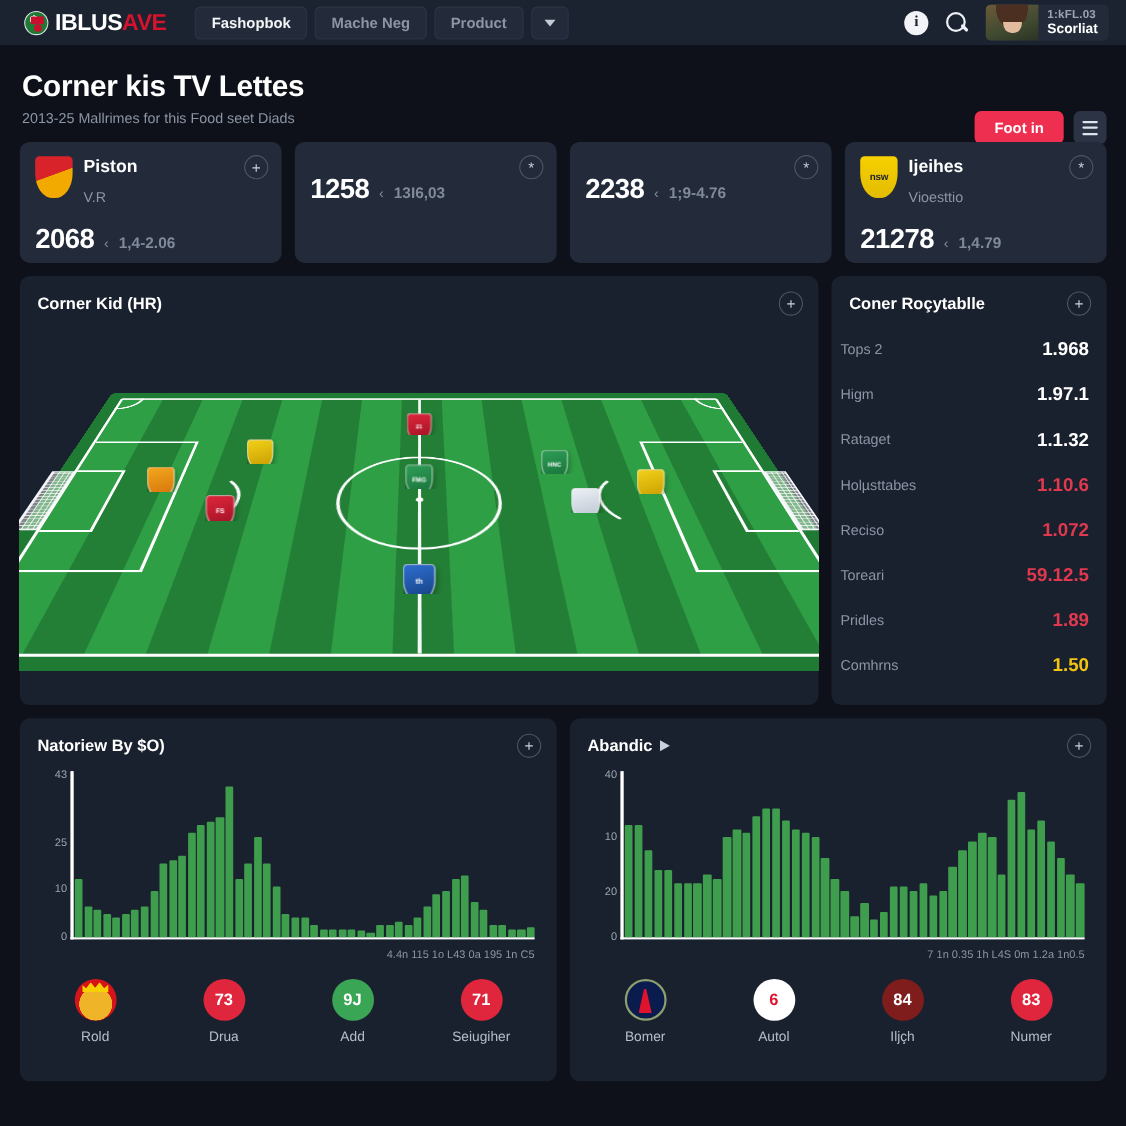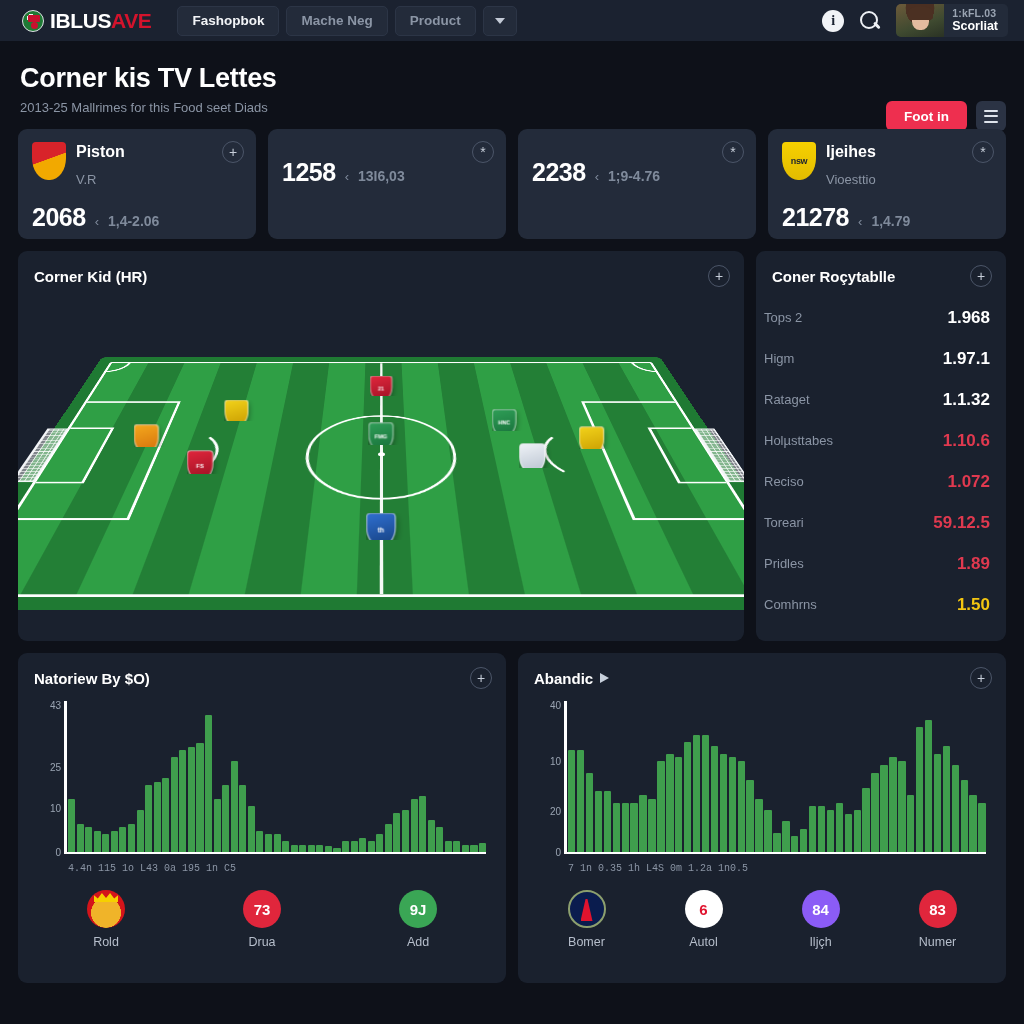--- a/index.html
+++ b/index.html
@@ -310,21 +310,21 @@
     position: absolute; right: calc(100% - 27px); transform: translateY(-50%);
     font-size: 10px; color: #9aa4b2; white-space: nowrap;
   }
   .bars {
     position: absolute; left: 34px; right: 4px; bottom: 24.5px; top: 0;
     display: flex; align-items: flex-end; gap: 1.5px;
   }
   .bar { flex: 1 1 0; background: #3f9e4d; border-radius: 1px 1px 0 0; min-height: 2px; }
   .xticks {
     position: absolute; left: 34px; right: 4px; bottom: 2px;
-    display: flex; justify-content: flex-start; font-family: Liberation Mono, monospace;
+    display: flex; justify-content: flex-end;
   }
   .xtick { font-size: 10px; color: #8b95a5; white-space: nowrap; }
   .legend-row {
     display: flex; justify-content: space-around; align-items: flex-start;
     padding: 14px 10px 0 10px;
   }
   .legend-item { display: flex; flex-direction: column; align-items: center; gap: 7px; width: 100px; }
   .legend-badge {
     width: 38px; height: 38px; border-radius: 50%;
     display: flex; align-items: center; justify-content: center;
@@ -622,20 +622,24 @@
         <span class="legend-label">Rold</span>
       </div>
       <div class="legend-item">
         <div class="legend-badge" style="background:#e0263c">73</div>
         <span class="legend-label">Drua</span>
       </div>
       <div class="legend-item">
         <div class="legend-badge" style="background:#3aa655">9J</div>
         <span class="legend-label">Add</span>
       </div>
+      <div class="legend-item">
+        <div class="legend-badge" style="background:#e0263c">71</div>
+        <span class="legend-label">Seiugiher</span>
+      </div>
     </div>
   </div>
 
   <div class="panel chart-panel">
     <div class="panel-head">
       <span class="panel-title-wrap">
         <span class="panel-title">Abandic</span>
         <span class="send-icon"></span>
       </span>
       <span class="panel-plus">+</span>
@@ -706,21 +710,21 @@
     <div class="legend-row">
       <div class="legend-item">
         <div class="legend-badge badge-psg"></div>
         <span class="legend-label">Bomer</span>
       </div>
       <div class="legend-item">
         <div class="legend-badge" style="background:#ffffff;color:#e0132e">6</div>
         <span class="legend-label">Autol</span>
       </div>
       <div class="legend-item">
-        <div class="legend-badge" style="background:#8b5cf6">84</div>
+        <div class="legend-badge" style="background:#7f1d1d">84</div>
         <span class="legend-label">Iljçh</span>
       </div>
       <div class="legend-item">
         <div class="legend-badge" style="background:#e0263c">83</div>
         <span class="legend-label">Numer</span>
       </div>
     </div>
   </div>
 </div>
 

